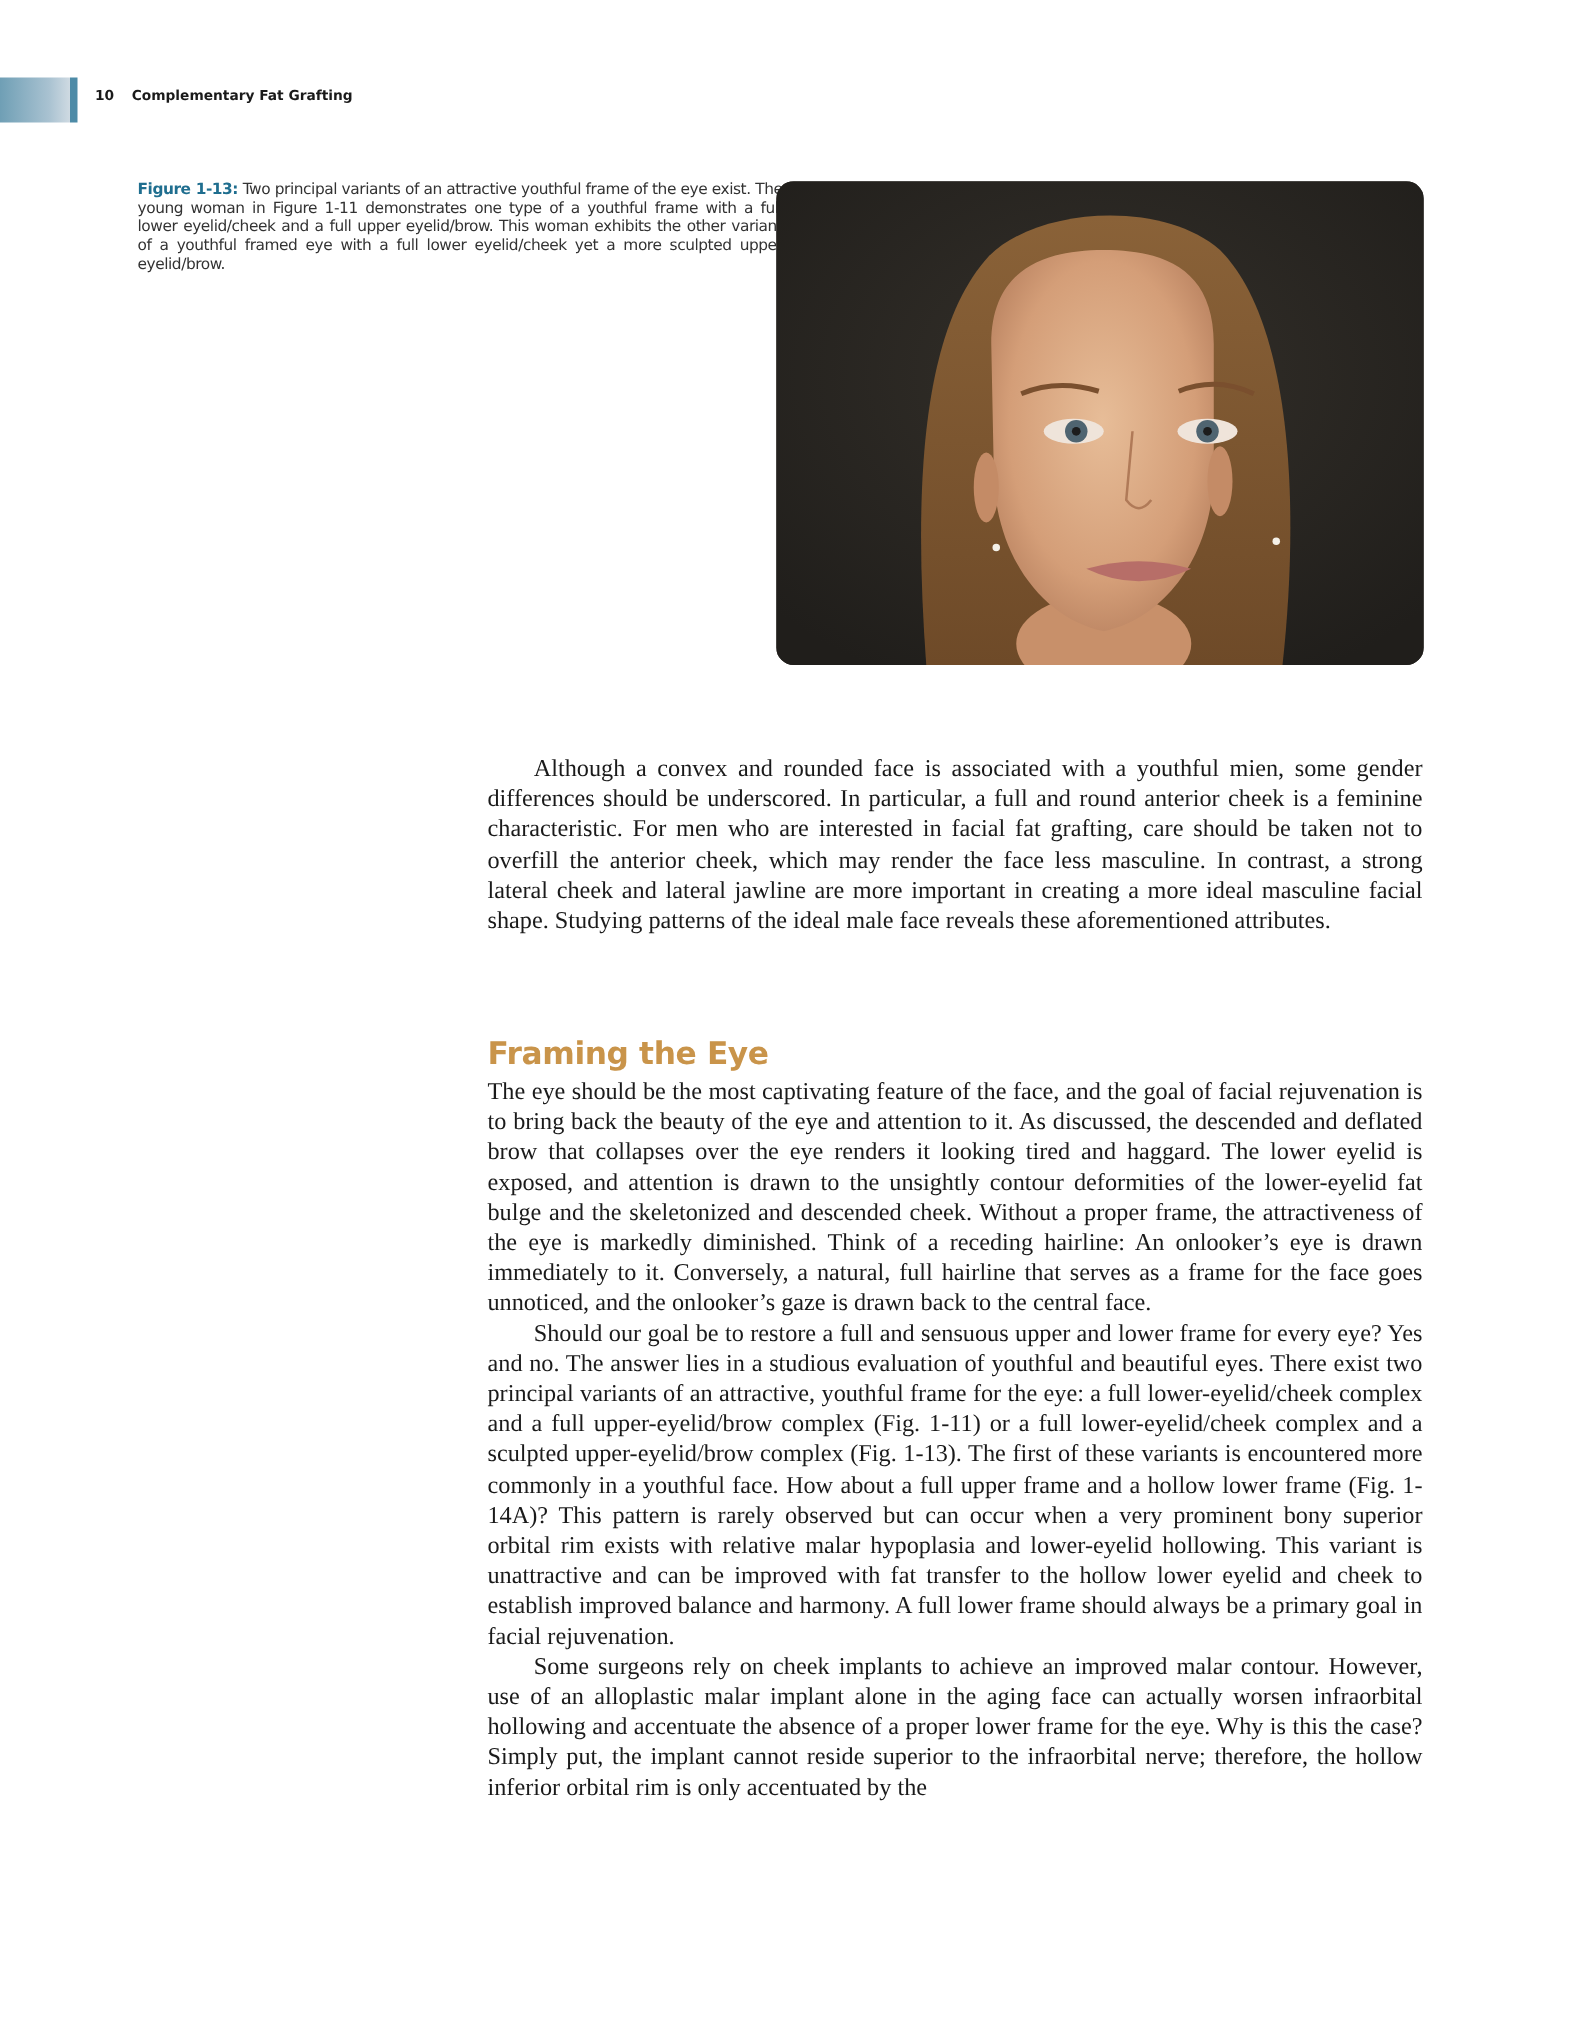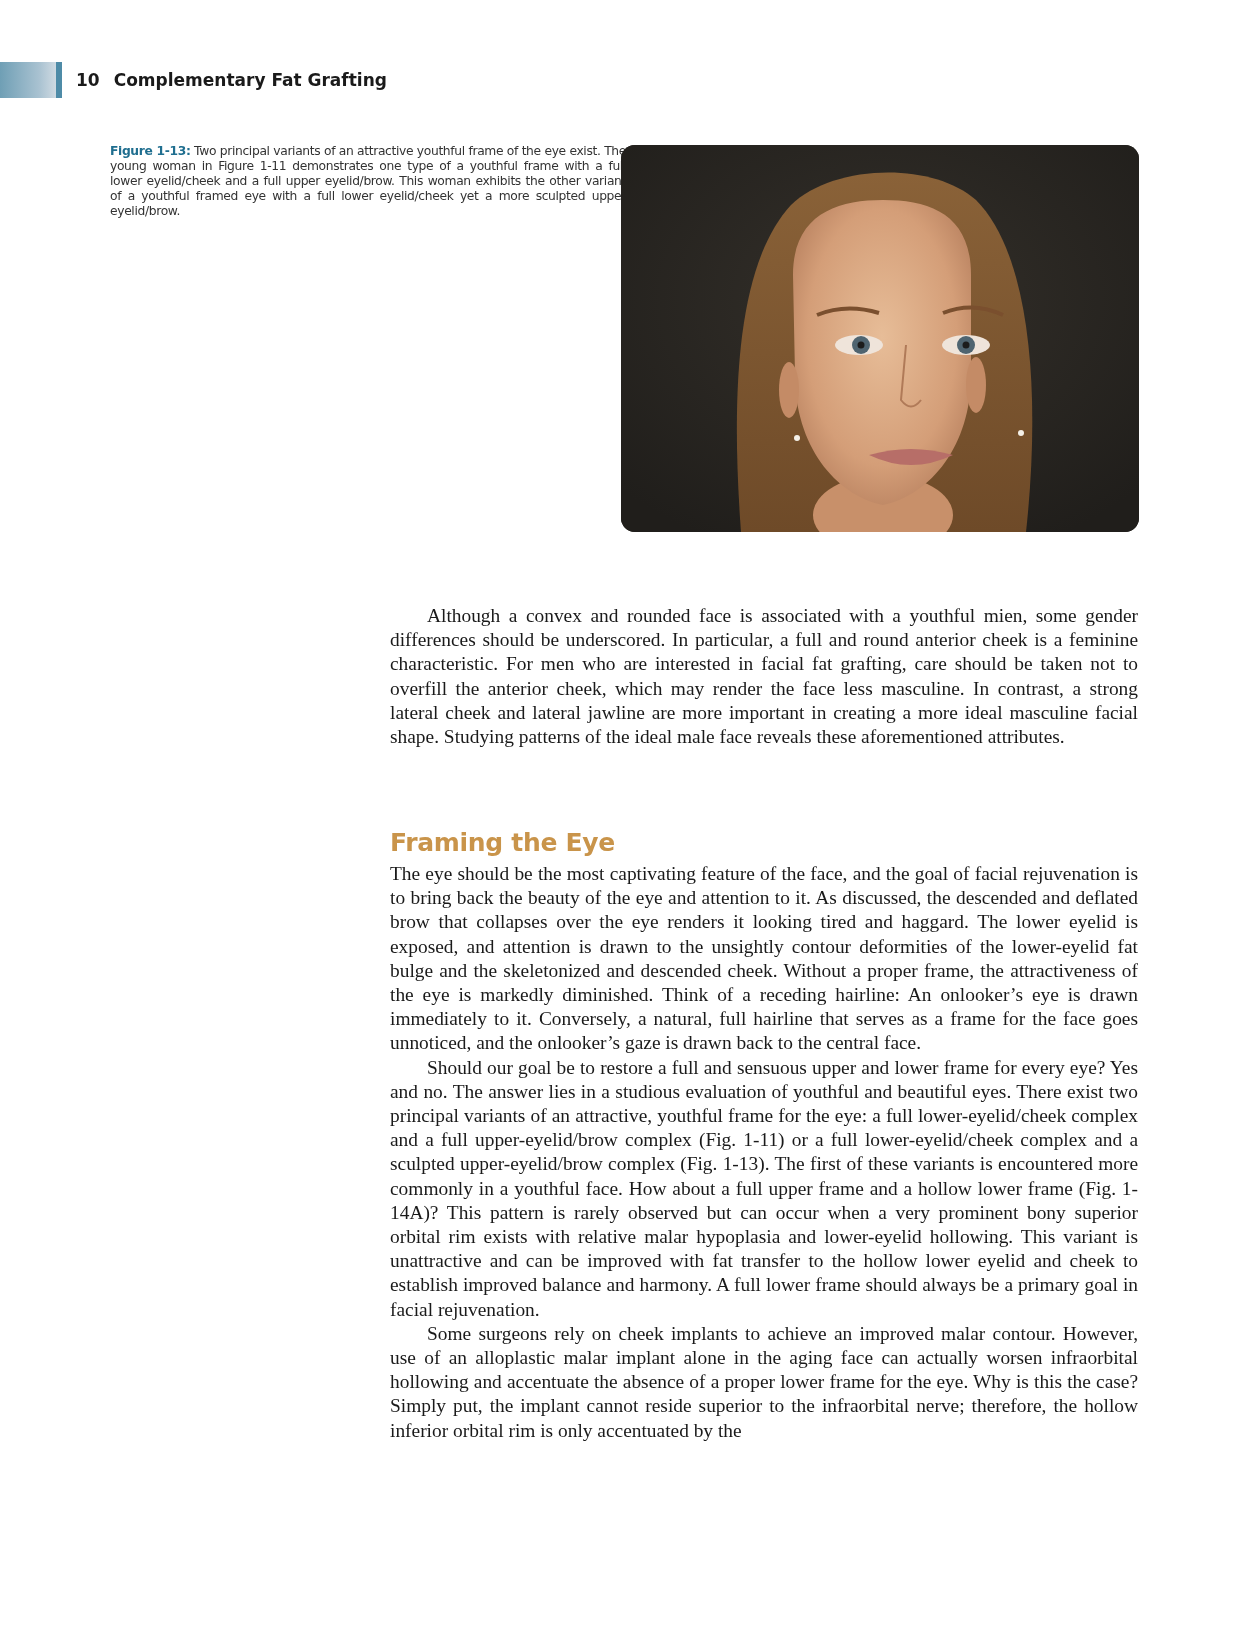--- a/index.html
+++ b/index.html
@@ -1,21 +1,21 @@
 <!DOCTYPE html>
 <html><head>
 <meta charset="utf-8">
 <style>
   html, body { margin:0; padding:0; background:#ffffff; }
   body { width:1257px; height:1632px; position:relative; overflow:hidden; }
   .header-bar { position:absolute; left:0; top:62px; width:56px; height:36px;
     background:linear-gradient(90deg,#6f9fb5 0%,#a9c2d1 70%,#cfdae2 100%); }
   .header-bar-edge { position:absolute; left:56px; top:62px; width:6px; height:36px; background:#4e8ba7; }
   .running-head { position:absolute; left:76px; top:70px; font-family:"DejaVu Sans", sans-serif;
-    font-weight:bold; font-size:17px; color:#1a1a1a; letter-spacing:0; }
+    font-weight:bold; font-size:11px; color:#1a1a1a; letter-spacing:0; }
   .running-head .pnum { margin-right:14px; }
   .caption { position:absolute; left:72px; top:144px; width:516px; font-family:"DejaVu Sans", sans-serif;
     font-size:12.3px; line-height:15px; color:#333; text-align:justify; letter-spacing:-0.35px;margin-left:38px; }
   .caption .fig-label { color:#1f6e8f; font-weight:bold; }
   .photo { position:absolute; left:621px; top:145px; width:518px; height:387px; border-radius:14px;
     overflow:hidden; background:#2a2723; }
   .photo svg { display:block; }
   .body-text { position:absolute; left:390px; width:748px; font-family:"Liberation Serif", serif;
     font-size:19.4px; line-height:24.2px; color:#1a1a1a; text-align:justify; }
   .body-text p { margin:0; text-indent:37px; }

